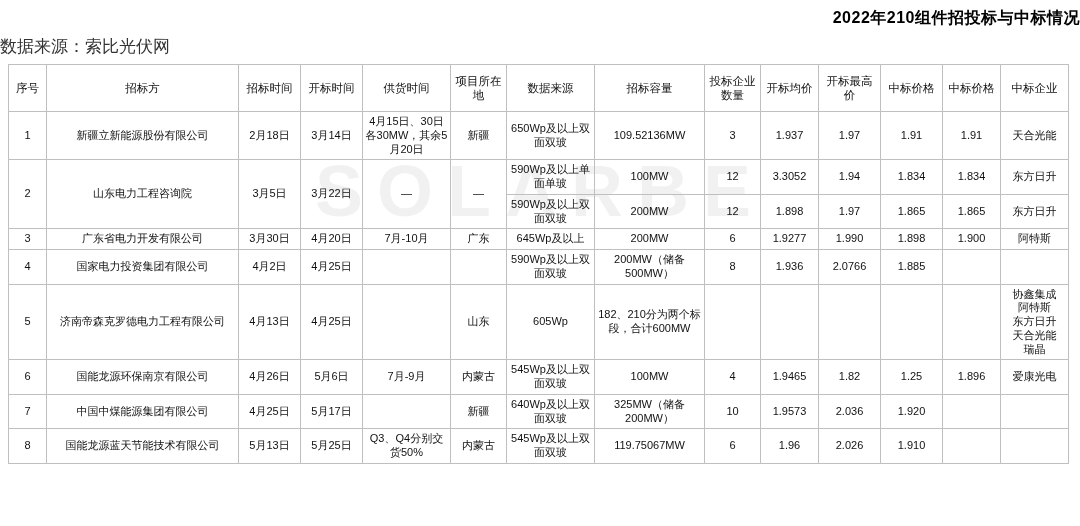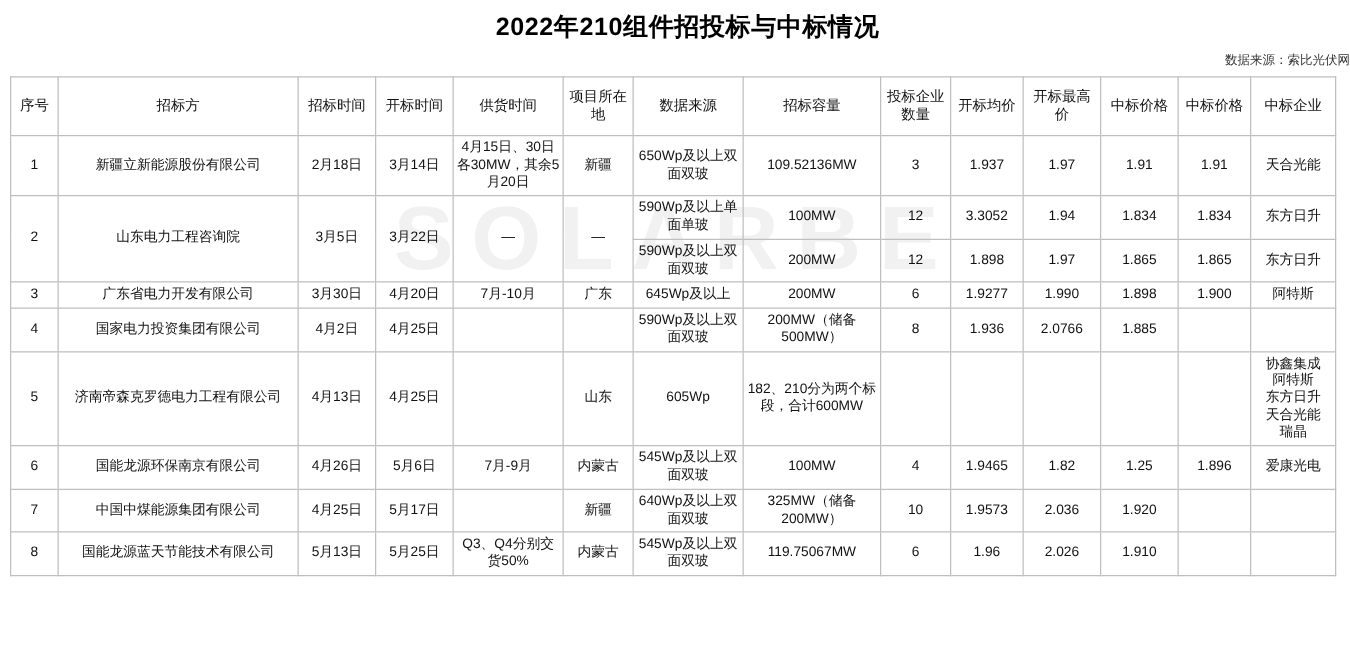--- a/index.html
+++ b/index.html
@@ -15,31 +15,31 @@
     overflow: hidden;
     position: relative;
   }
   .page {
     width: 1080px;
     height: 526px;
     position: relative;
     box-sizing: border-box;
   }
   .title {
-    text-align: center;
-    font-size: 20px;
+    text-align: right;
+    font-size: 16px;
     font-weight: bold;
     color: #000000;
     padding-top: 8px;
     letter-spacing: 0.5px;
     padding-left: 20px;
   }
   .source {
-    text-align: right;
-    font-size: 10px;
+    text-align: left;
+    font-size: 17px;
     color: #333333;
     padding-top: 6px;
     padding-bottom: 6px;
   }
   .watermark {
     position: absolute;
     left: 0;
     top: 150px;
     width: 1080px;
     text-align: center;

